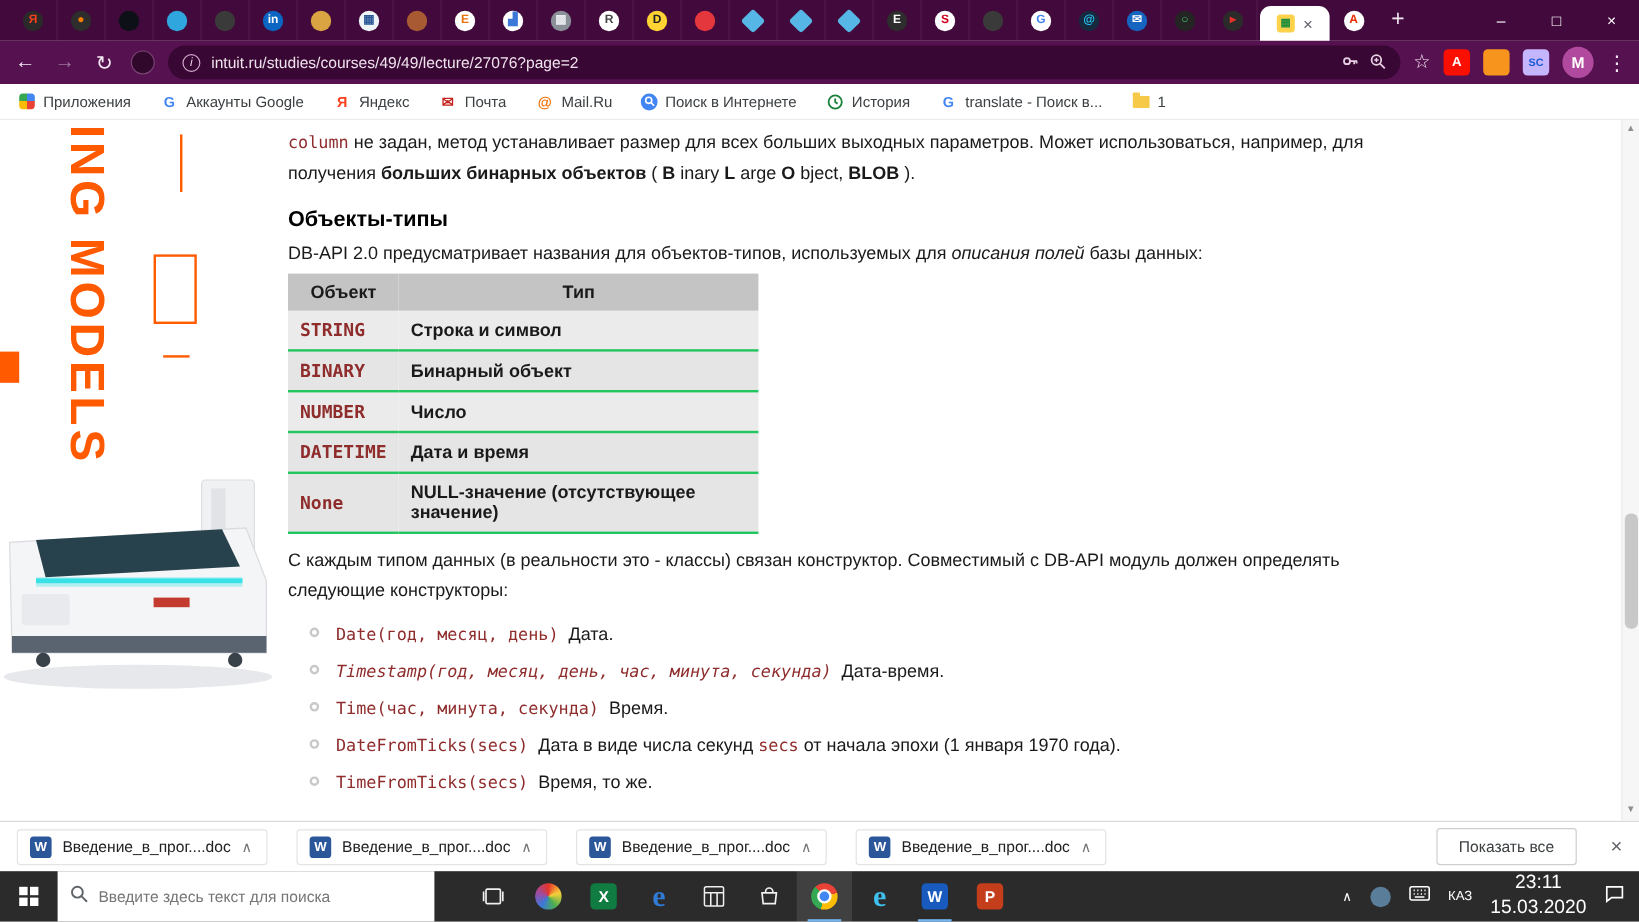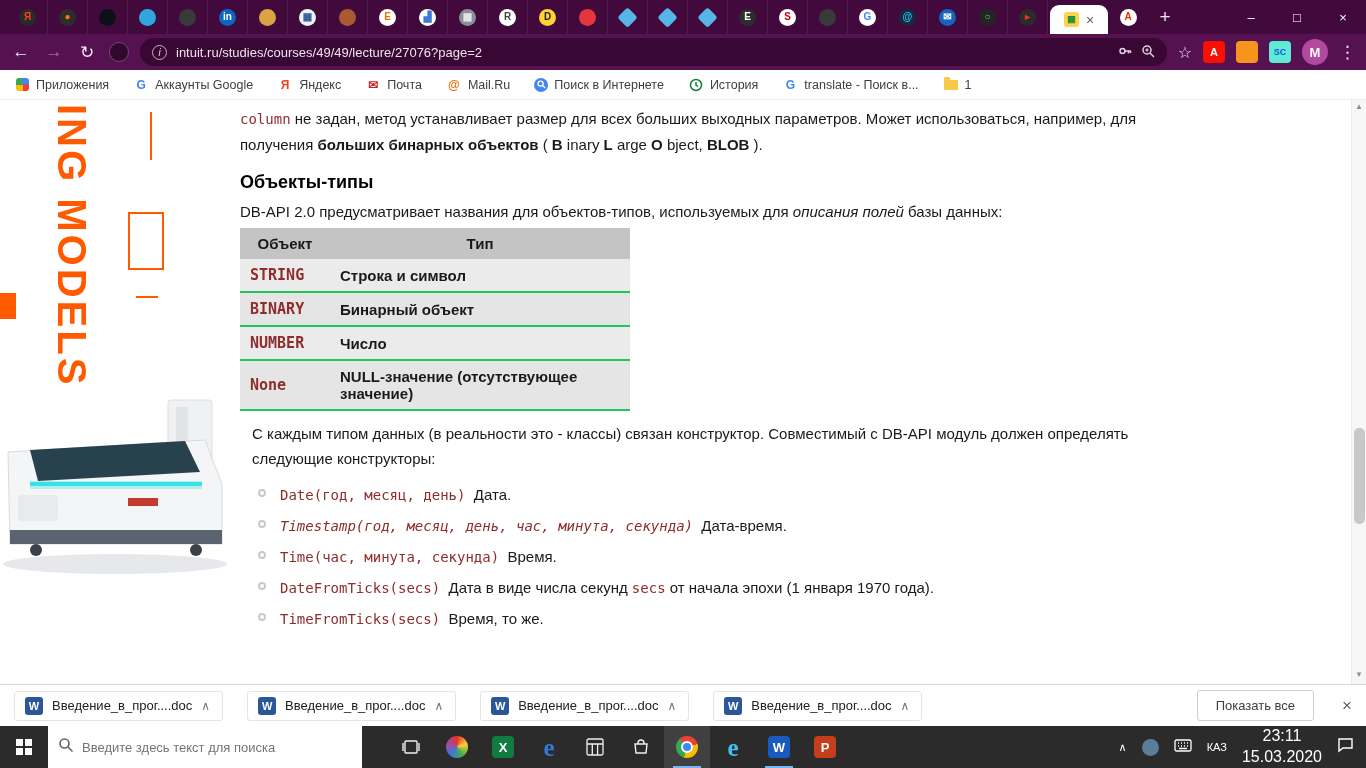--- a/index.html
+++ b/index.html
@@ -35,21 +35,21 @@
     display: flex; align-items: center; padding: 0 12px; gap: 9px; color: #efe2ed; font-size: 13px; min-width: 0; }
   .info-chip { width: 15px; height: 15px; border-radius: 50%; border: 1px solid #cfa8ca; color: #e7cfe3;
     font-size: 10px; font-style: italic; display: flex; align-items: center; justify-content: center; flex: none; }
   .addr-url { white-space: nowrap; overflow: hidden; }
   .addr-spacer { flex: 1; }
   .star { color: #f3e8f1; font-size: 16px; }
   .ext-ic { width: 22px; height: 22px; border-radius: 4px; display: flex; align-items: center;
     justify-content: center; color: #fff; font-weight: bold; font-size: 11px; flex: none; }
   .ext-pdf { background: #fa0f00; }
   .ext-orange { background: #f7941e; }
-  .ext-sc { background: #5eead4; color: #1558d6; font-size: 9px; }
+  .ext-sc { background: #c4b5fd; color: #1558d6; font-size: 9px; }
   .avatar { width: 26px; height: 26px; border-radius: 50%; background: #b14a9e; color: #fff;
     font-size: 13px; font-weight: bold; display: flex; align-items: center; justify-content: center; }
   .menu { color: #f3e8f1; font-size: 17px; }
 
   
   .bookmarks { height: 30px; background: #fff; display: flex; align-items: center; padding: 0 14px;
     gap: 24px; border-bottom: 1px solid #ececec; font-size: 12.5px; color: #3c4043; }
   .bm { display: flex; align-items: center; gap: 6px; white-space: nowrap; }
   .bm-ico { width: 16px; height: 16px; display: flex; align-items: center; justify-content: center;
     font-weight: bold; font-size: 12px; flex: none; }
@@ -75,21 +75,21 @@
   .content { position: absolute; left: 240px; top: 0; width: 958px; color: #1a1a1a; font-size: 15px; }
   .p-top { line-height: 25px; margin-top: 6px; }
   .head { font-size: 18px; margin: 15px 0 10px; color: #000; font-weight: bold; }
   .p-intro { margin-bottom: 8px; }
   table.types { border-collapse: collapse; margin: 6px 0 10px; }
   .types th { background: #c4c4c4; font-weight: bold; padding: 7px 10px; font-size: 15px; text-align: center; }
   .types th.c1 { width: 90px; } .types th.c2 { width: 300px; }
   .types td { padding: 7px 10px; font-size: 15px; border-bottom: 2px solid #22c55e; font-weight: bold; }
   .types tr.odd td { background: #ebebeb; }
   .types tr.even td { background: #e5e5e5; }
-  .p-ctor { line-height: 25px; margin: 10px 12px 4px; }
+  .p-ctor { line-height: 25px; margin: 10px 0 4px; }
   ul.ctors { list-style: none; margin-top: 14px; }
   .ctors li { display: flex; align-items: flex-start; margin-bottom: 11px; line-height: 20px; }
   .bullet { width: 8px; height: 8px; border: 2px solid #c9c9c9; border-radius: 50%; margin: 4px 14px 0 18px; flex: none; }
   .li-text { white-space: pre-wrap; }
 
   .scrollbar { position: absolute; right: 0; top: 0; width: 15px; height: 584px; background: #f6f6f6;
     border-left: 1px solid #ebebeb; }
   .sb-arrow { position: absolute; left: 0; width: 14px; height: 14px; color: #8f8f8f; font-size: 8px;
     text-align: center; line-height: 14px; }
   .sb-up { top: 0; } .sb-down { bottom: 2px; }
@@ -366,20 +366,24 @@
         </tr>
         <tr class="even">
           <td class="code">BINARY</td>
           <td>Бинарный объект</td>
         </tr>
         <tr class="odd">
           <td class="code">NUMBER</td>
           <td>Число</td>
         </tr>
         <tr class="even">
+          <td class="code">DATETIME</td>
+          <td>Дата и время</td>
+        </tr>
+        <tr class="even">
           <td class="code">None</td>
           <td>NULL-значение (отсутствующее значение)</td>
         </tr>
       </tbody>
     </table>
 
     <p class="p-ctor">С каждым типом данных (в реальности это - классы) связан конструктор. Совместимый с DB-API модуль должен определять следующие конструкторы:</p>
 
     <ul class="ctors">
       <li>

